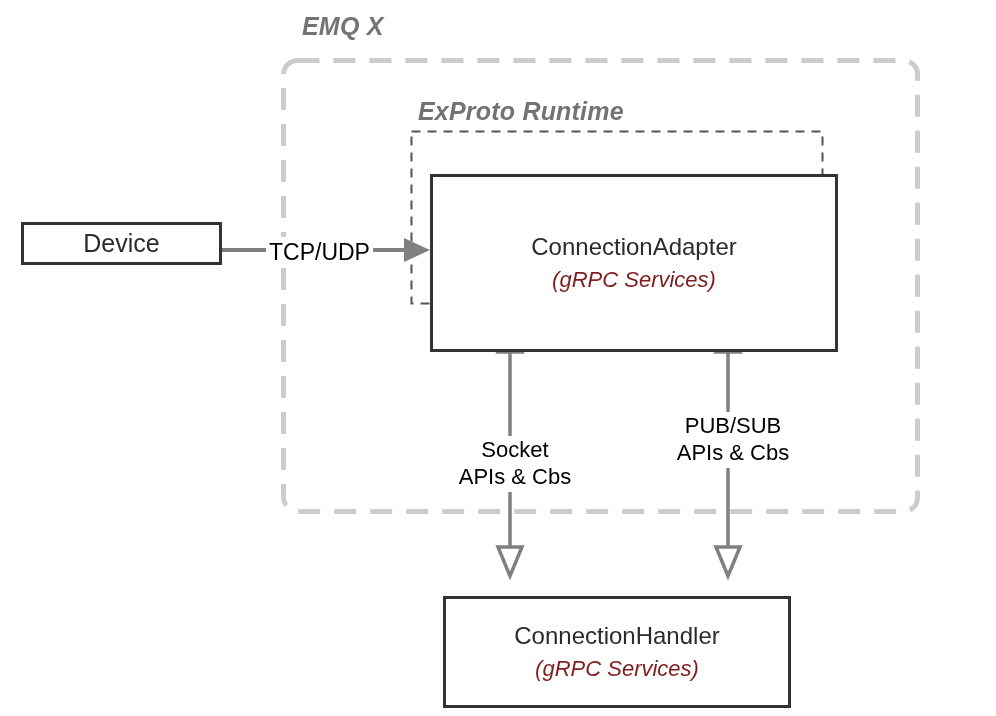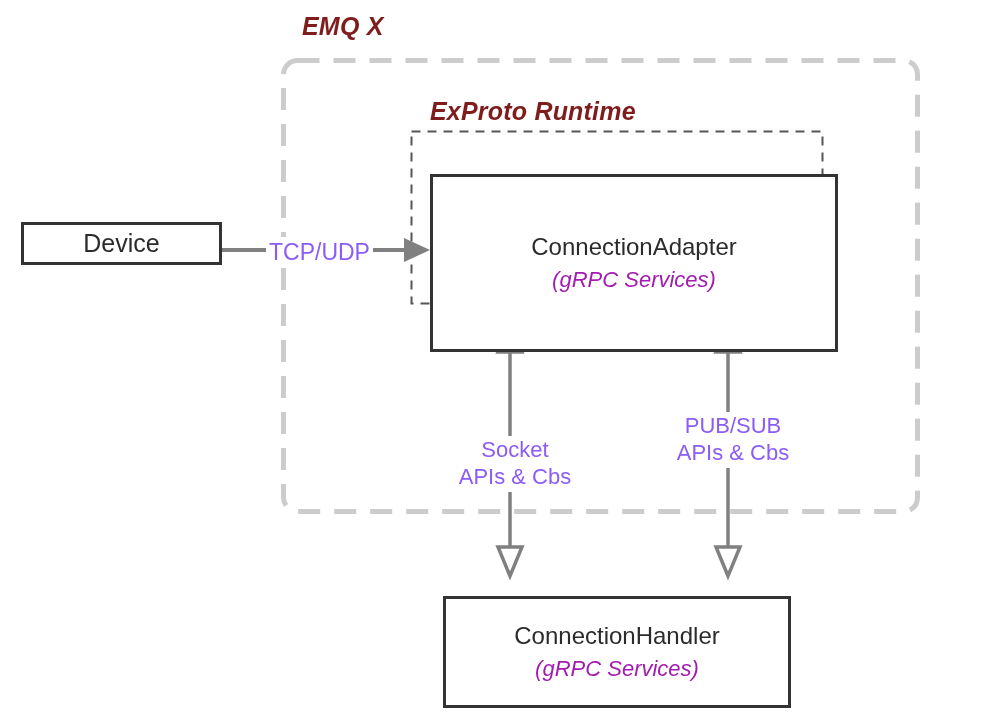--- a/index.html
+++ b/index.html
@@ -20,33 +20,33 @@
   }
   svg.layer {
     position: absolute;
     left: 0;
     top: 0;
     width: 996px;
     height: 716px;
   }
   .txt {
     position: absolute;
-    color: #7f1d1d;
+    color: #737373;
     white-space: nowrap;
     line-height: 1.18;
   }
   
   .container-title {
     font-size: 25px;
     font-weight: bold;
     font-style: italic;
     letter-spacing: 0.2px;
   }
   #emqx-title { left: 302px; top: 12px; }
-  #exproto-title { left: 418px; top: 97px; margin-left: 12px; }
+  #exproto-title { left: 418px; top: 97px; }
 
   
   .node {
     position: absolute;
     background: #ffffff;
     border: 3px solid #333333;
     box-sizing: border-box;
     display: flex;
     flex-direction: column;
     align-items: center;
@@ -62,31 +62,31 @@
     left: 443px; top: 576px; width: 348px; height: 112px; margin-top: 20px;
   }
   .node-title {
     font-size: 24px;
     color: #2b2b2b;
     line-height: 1.25;
   }
   .node-sub {
     font-size: 22px;
     font-style: italic;
-    color: #a21caf;
+    color: #7f1d1d;
     line-height: 1.25;
     margin-top: 4px;
   }
   #device-node .node-title { font-size: 25px; }
 
   
   .edge-label {
     position: absolute;
     background: #ffffff;
-    color: #8b5cf6;
+    color: #000000;
     text-align: center;
     font-size: 22px;
     line-height: 1.22;
     padding: 1px 4px;
   }
   #label-tcpudp {
     left: 266px; top: 237px;
     font-size: 23px;
     padding: 1px 3px;
   }

